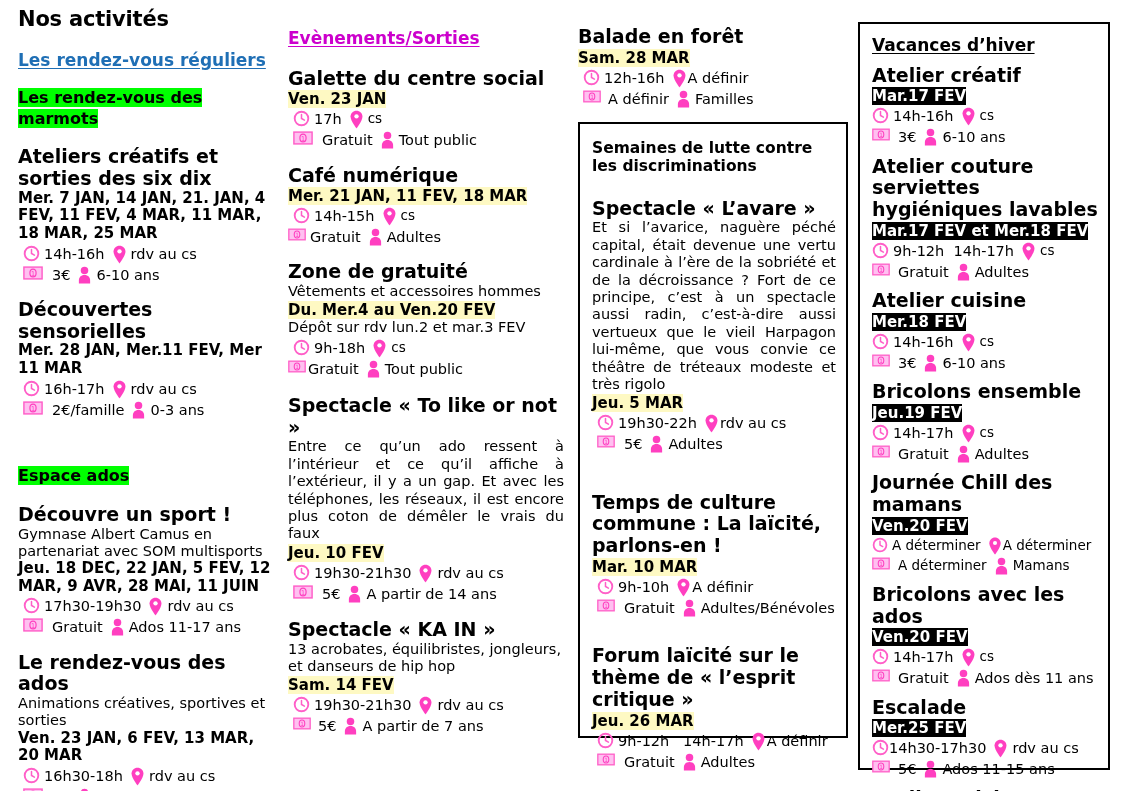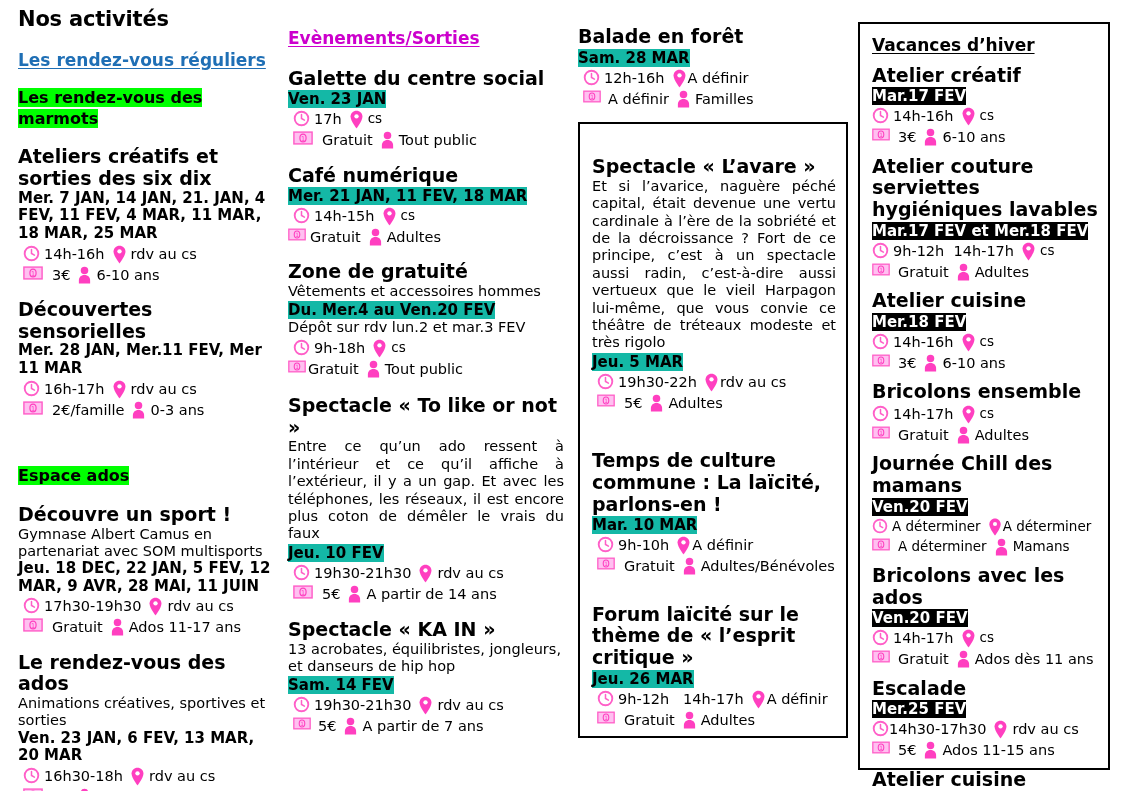--- a/index.html
+++ b/index.html
@@ -55,21 +55,21 @@
   .act-title {
     font-size: 19px; font-weight: bold; line-height: 1.15;
   }
   .act-sub {
     font-size: 14.5px; font-weight: normal; line-height: 1.18;
   }
   .act-dates {
     font-size: 15px; font-weight: bold; line-height: 1.18;
   }
   .hl-pink {
-    display: inline; background: #14b8a6; color: #000;
+    display: inline; background: #fef9c3; color: #000;
     font-weight: bold; font-size: 15px;
     box-decoration-break: clone; -webkit-box-decoration-break: clone;
   }
   .hl-black {
     display: inline; background: #000000; color: #FFFFFF;
     font-weight: bold; font-size: 15px;
     box-decoration-break: clone; -webkit-box-decoration-break: clone;
   }
   .justify { text-align: justify; }
 
@@ -503,20 +503,21 @@
               <circle cx="8" cy="4.6" r="4" fill="#FF3FC0"></circle>
               <path d="M8 9.6c-4 0-6 2.6-6 5.8v3.2h12v-3.2c0-3.2-2-5.8-6-5.8z" fill="#FF3FC0"></path>
             </svg>
         </span>
         <span class="txt last">Familles</span>
       </div>
     </div>
   </div>
 
   <div class="boxed" id="box3">
+    <div class="act-title" style="margin-top:6px;font-size:15.5px">Semaines de lutte contre les discriminations</div>
 
     <div class="act" style="margin-top:22px">
       <div class="act-title">Spectacle « L’avare »</div>
       <div class="body-text justify">Et si l’avarice, naguère péché capital, était devenue une vertu cardinale à l’ère de la sobriété et de la décroissance ? Fort de ce principe, c’est à un spectacle aussi radin, c’est-à-dire aussi vertueux que le vieil Harpagon lui-même, que vous convie ce théâtre de tréteaux modeste et très rigolo</div>
       <div><span class="hl-pink">Jeu. 5 MAR</span></div>
       <div class="inforow indent">
         <span class="ico">
           <svg width="17" height="17" viewBox="0 0 20 20">
               <circle cx="10" cy="10" r="8" fill="none" stroke="#FF5FC8" stroke-width="2.2"></circle>
               <path d="M10 5.2V10l3.4 2" stroke="#FF5FC8" stroke-width="1.8" fill="none" stroke-linecap="round"></path>
@@ -739,20 +740,21 @@
               <circle cx="8" cy="4.6" r="4" fill="#FF3FC0"></circle>
               <path d="M8 9.6c-4 0-6 2.6-6 5.8v3.2h12v-3.2c0-3.2-2-5.8-6-5.8z" fill="#FF3FC0"></path>
             </svg>
         </span>
         <span class="txt last">6-10 ans</span>
       </div>
     </div>
 
     <div class="act tight">
       <div class="act-title">Bricolons ensemble</div>
+      <div><span class="hl-black">Jeu.19 FEV</span></div>
       <div class="inforow">
         <span class="ico">
           <svg width="17" height="17" viewBox="0 0 20 20">
               <circle cx="10" cy="10" r="8" fill="none" stroke="#FF5FC8" stroke-width="2.2"></circle>
               <path d="M10 5.2V10l3.4 2" stroke="#FF5FC8" stroke-width="1.8" fill="none" stroke-linecap="round"></path>
             </svg>
         </span>
         <span class="txt">14h-17h</span>
         <span class="ico">
           <svg width="15" height="19" viewBox="0 0 16 21">

